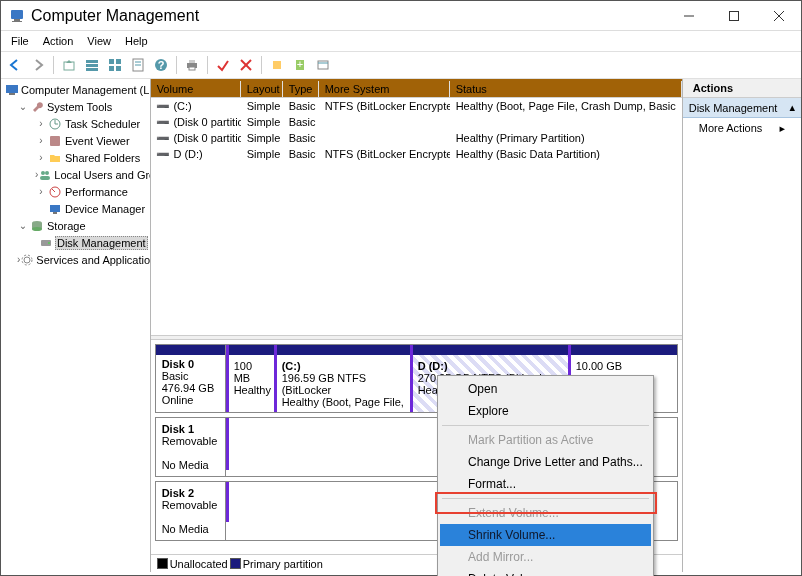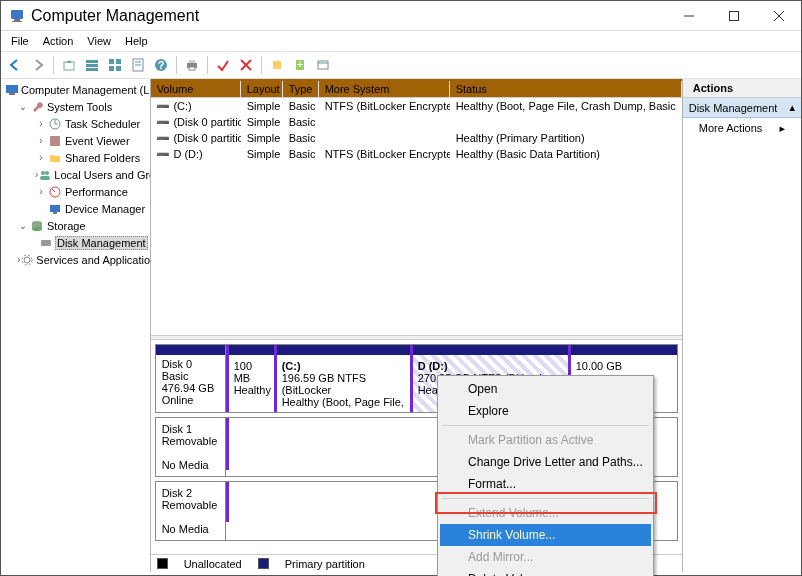--- a/index.html
+++ b/index.html
@@ -27,36 +27,36 @@
   .vol-header { display:flex; background:#a16207; border-bottom:1px solid #d0d0d0; height:19px;align-items:flex-end;}
   .vol-header div { border-right:1px solid #e0e0e0; padding:2px 6px; font-size:11px; position:relative;}
   .vol-list { flex:0 0 auto; height:237px;}
   .vol-row { display:flex; height:16px; align-items:center;}
   .vol-row div { padding:0 6px; white-space:nowrap; overflow:hidden;}
   .col-vol{width:90px;} .col-lay{width:42px;} .col-type{width:36px;} .col-fs{width:131px;} .col-stat{flex:1;}
   .splitter { height:5px; background:#f0f0f0; border-top:1px solid #ccc; border-bottom:1px solid #ccc;}
   .disk-area { flex:1; overflow:auto; background:#fff;}
   .disk-block { display:flex; border:1px solid #888; margin:4px;}
   .disk-label { width:70px; padding:5px 6px; border-right:1px solid #888; font-size:11px;}
-  .disk-label .name{font-weight:normal;}
+  .disk-label .name{font-weight:bold;}
   .partitions { flex:1; display:flex;}
   .partbox { border-left:3px solid #6d28d9; padding:4px 5px; font-size:11px; overflow:hidden; position:relative;}
   .partbox .stripe { position:absolute; left:0; right:0; top:0; height:10px; background:#1b1b7d;}
   .partbox.hatched { background:repeating-linear-gradient(45deg,#fff,#fff 4px,#dcdcf5 4px,#dcdcf5 8px);}
   .partbox .inner{ position:relative; padding-top:11px;}
-  .legend { height:18px; border-top:1px solid #ccc; display:flex; align-items:center; padding:0 6px; gap:16px;}
+  .legend { height:18px; border-top:1px solid #ccc; display:flex; align-items:center; padding:0 6px; gap:2px;}
   .legend .sw { width:11px; height:11px; display:inline-block; border:1px solid #555;}
   .actions { width:130px; }
   .actions-h { background:#f0f0f0; border-bottom:1px solid #ccc; padding:3px 10px; font-weight:bold;}
   .actions-sub { background:#d6e5f3; padding:3px 6px; display:flex; justify-content:space-between; align-items:center; border-bottom:1px solid #a8c4df;}
   .actions-item { padding:4px 16px; display:flex; justify-content:space-between;}
   .ctxmenu { position:absolute; left:437px; top:375px; width:217px; background:#f0f0f0; border:1px solid #999; box-shadow:2px 2px 3px rgba(0,0,0,.3); padding:2px;}
   .ctxitem { padding:4px 8px 4px 28px; font-size:12px; position:relative;}
   .ctxitem.disabled { color:#9a9a9a;}
-  .ctxitem.hl { background:#2a82da; color:#fef9c3;}
+  .ctxitem.hl { background:#2a82da; color:#0f172a;}
   .ctxsep { height:1px; background:#ccc; margin:3px 2px;}
   .redbox { position:absolute; left:435px; top:492px; width:222px; height:22px; border:2px solid #e74030; pointer-events:none;}
   svg{display:block;}
 </style>
 </head>
 <body>
 
 <div class="titlebar">
   <span class="icon">
     <svg width="16" height="16">

